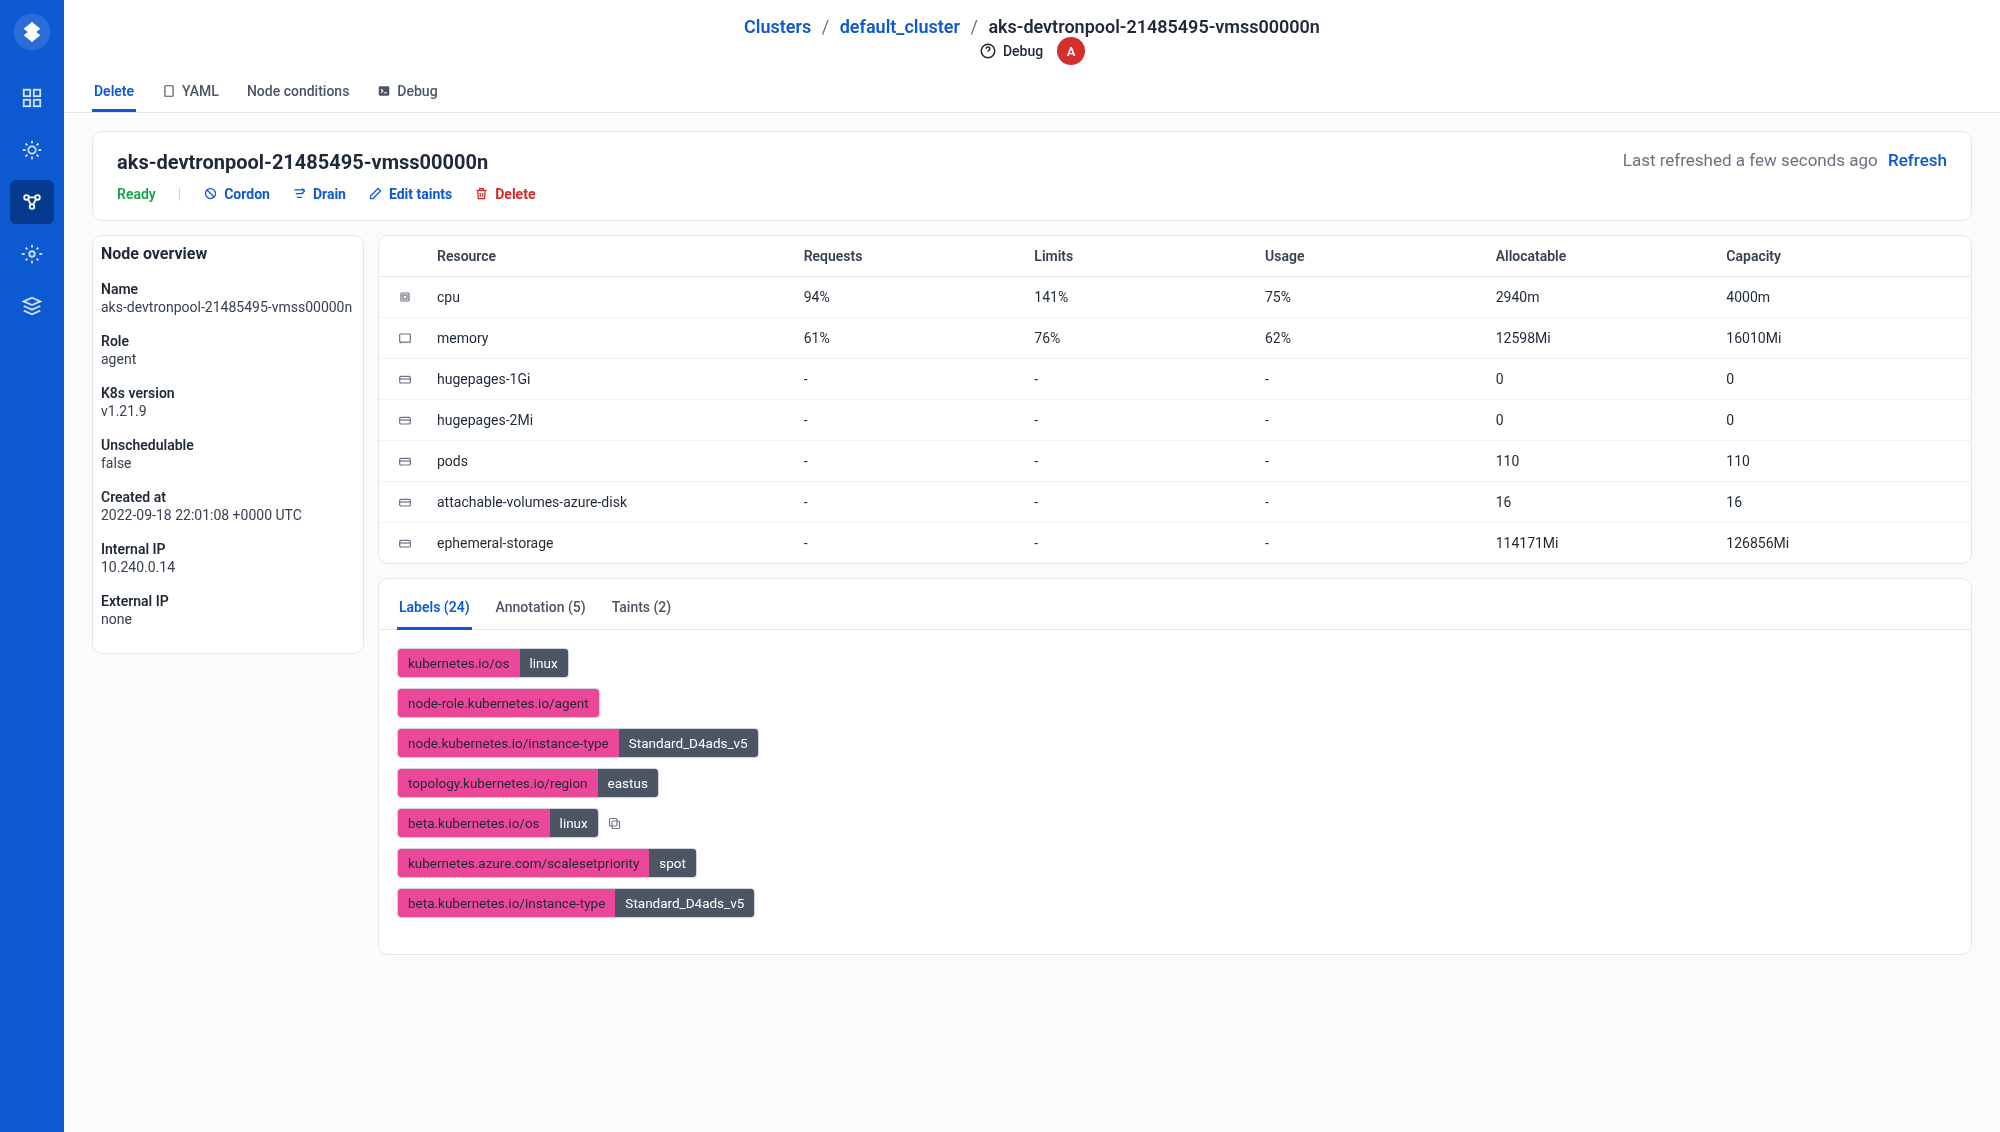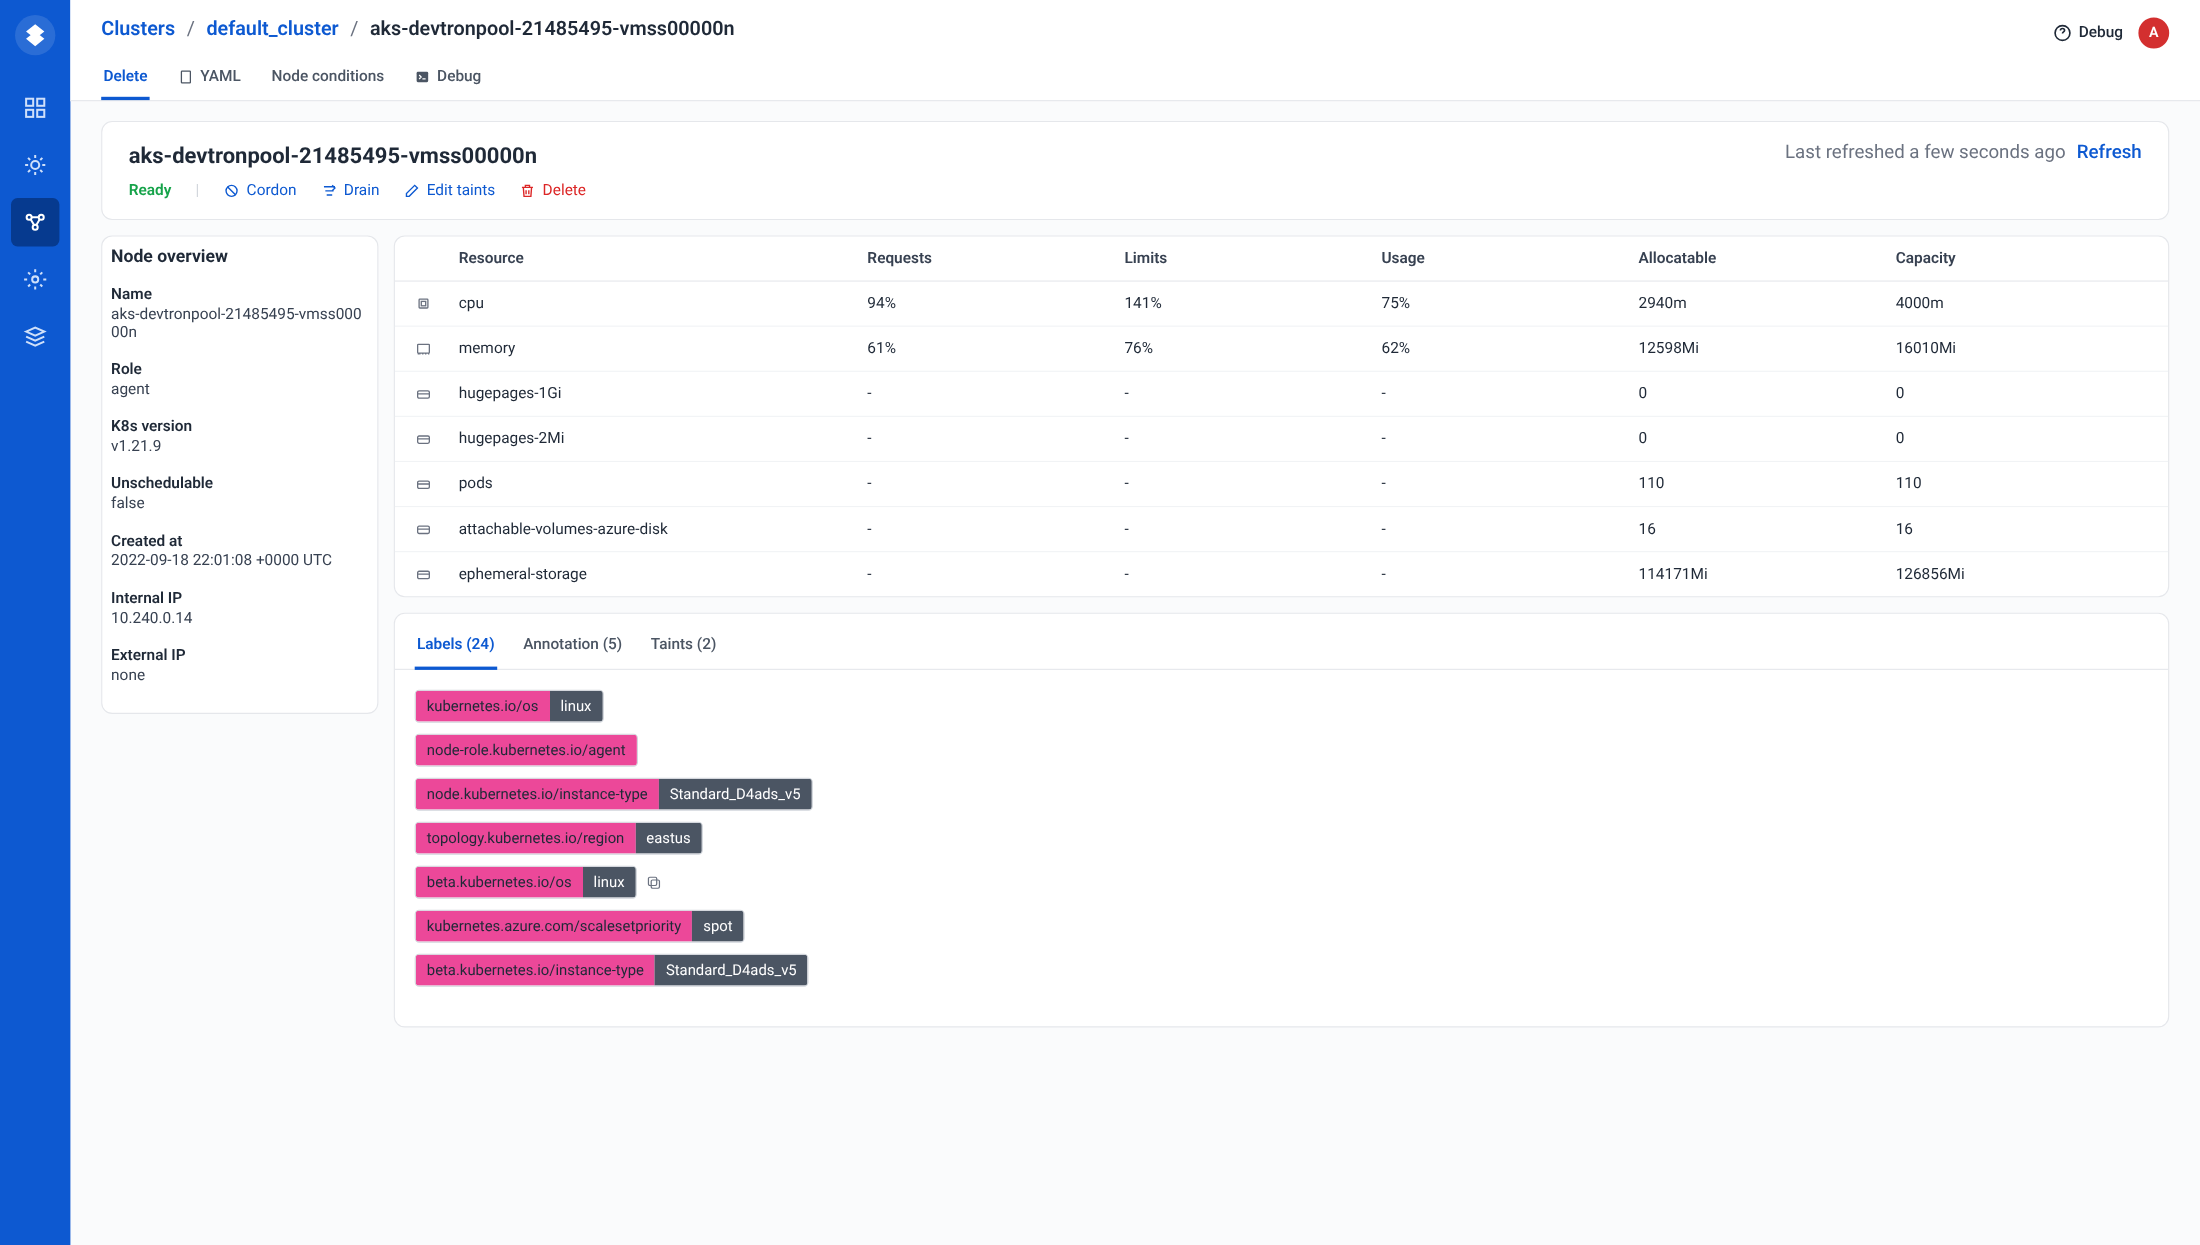--- a/index.html
+++ b/index.html
@@ -39,22 +39,23 @@
   .nav-icon-btn svg { width: 22px; height: 22px; }
 
   .main-col { flex: 1; display: flex; flex-direction: column; min-width: 0; }
 
   .topbar {
     padding: 16px 28px 0 28px;
     background: #fff;
     border-bottom: 1px solid #e5e7eb;
   }
   .topbar-row1 {
-    display: flex; justify-content: space-between; 
+    display: flex; justify-content: space-between; align-items: center;
     margin-bottom: 8px;
+    flex-direction: column;
   }
   .breadcrumbs { font-size: 18px; font-weight: 600; }
   .breadcrumbs a { color: #0d59d1; text-decoration: none; font-weight: 600; }
   .breadcrumbs .sep { color: #6b7280; margin: 0 6px; font-weight: 400;}
   .breadcrumbs .current { color: #1f2937; }
   .top-right { display: flex; align-items: center; gap: 14px; }
   .help-link { display: flex; align-items: center; gap: 6px; color: #1f2937; cursor: pointer; font-weight: 500;}
   .avatar {
     width: 28px; height: 28px; border-radius: 50%;
     background: #d32f2f; color: #fff;
@@ -86,29 +87,29 @@
   .header-card-row1 { display: flex; justify-content: space-between; align-items: flex-start; }
   .node-title { font-size: 20px; font-weight: 700; color: #1f2937; }
   .refresh-line { color: #6b7280; font-size: 17px; }
   .refresh-link { color: #0d59d1; margin-left: 6px; cursor: pointer; font-weight: 500;}
   .header-actions {
     display: flex; align-items: center; gap: 22px; margin-top: 12px;
   }
   .status-ready { color: #16a34a; font-weight: 600; }
   .vsep { color: #d1d5db; }
   .action-link {
-    display: flex; align-items: flex-end; gap: 6px;
-    color: #0d59d1; font-weight: 400; cursor: pointer;
+    display: flex; align-items: flex-start; gap: 6px;
+    color: #0d59d1; font-weight: 700; cursor: pointer;
   }
   .action-link.danger { color: #dc2626; }
   .action-link svg { width: 15px; height: 15px; }
 
   .two-col { display: flex; gap: 14px; align-items: flex-start; }
   .overview-card {
-    width: 252px;
+    width: 272px;
     background: #fff;
     border: 1px solid #e5e7eb;
     border-radius: 10px;
     padding: 8px;
     flex-shrink: 0;
   }
   .overview-card h3 { font-size: 16px; font-weight: 700; margin-bottom: 18px; }
   .ov-item { margin-bottom: 18px; }
   .ov-label { font-weight: 600; color: #1f2937; margin-bottom: 2px; font-size: 14px;}
   .ov-value { color: #374151; font-size: 14px; word-break: break-all; }

